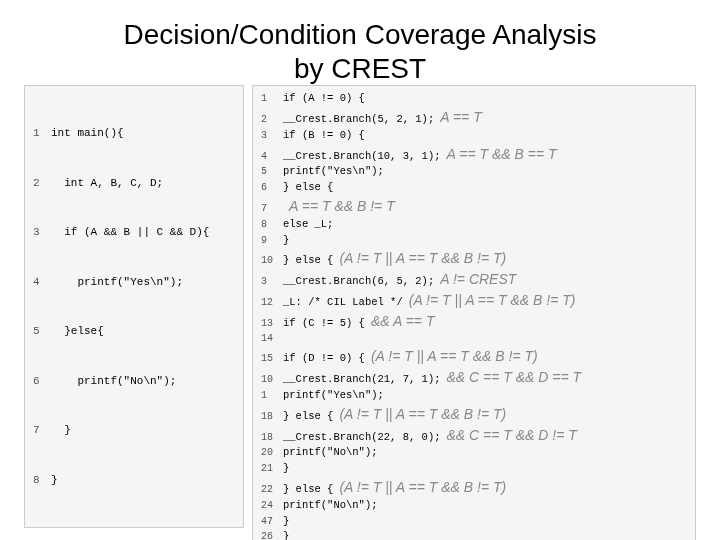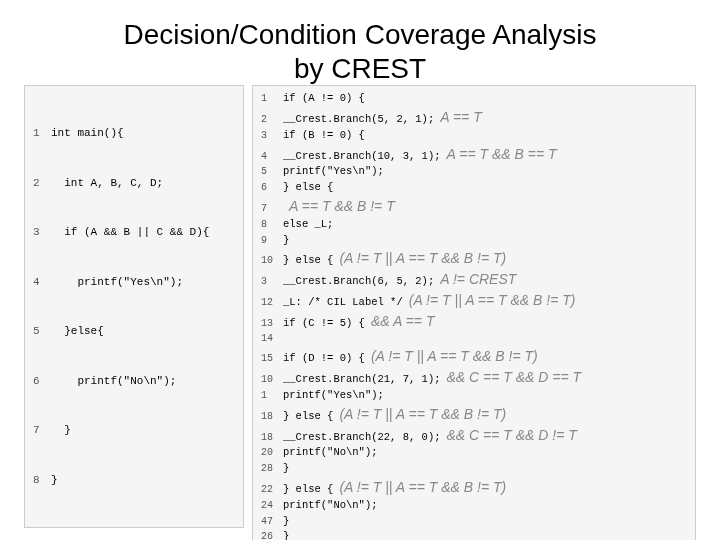--- a/index.html
+++ b/index.html
@@ -195,21 +195,21 @@
       <div class="right-line">
           <span class="rnum">18</span>
           <span class="rcode">      __Crest.Branch(22, 8, 0);</span>
           <span class="annotation"> &amp;&amp; C == T &amp;&amp; D != T</span>
         </div>
       <div class="right-line">
           <span class="rnum">20</span>
           <span class="rcode">      printf("No\n");</span>
         </div>
       <div class="right-line">
-          <span class="rnum">28</span>
+          <span class="rnum">21</span>
           <span class="rcode">    }</span>
         </div>
       <div class="right-line">
           <span class="rnum">22</span>
           <span class="rcode">  } else {</span>
           <span class="annotation"> (A != T || A == T &amp;&amp; B != T)</span>
         </div>
       <div class="right-line">
           <span class="rnum">24</span>
           <span class="rcode">    printf("No\n");</span>

